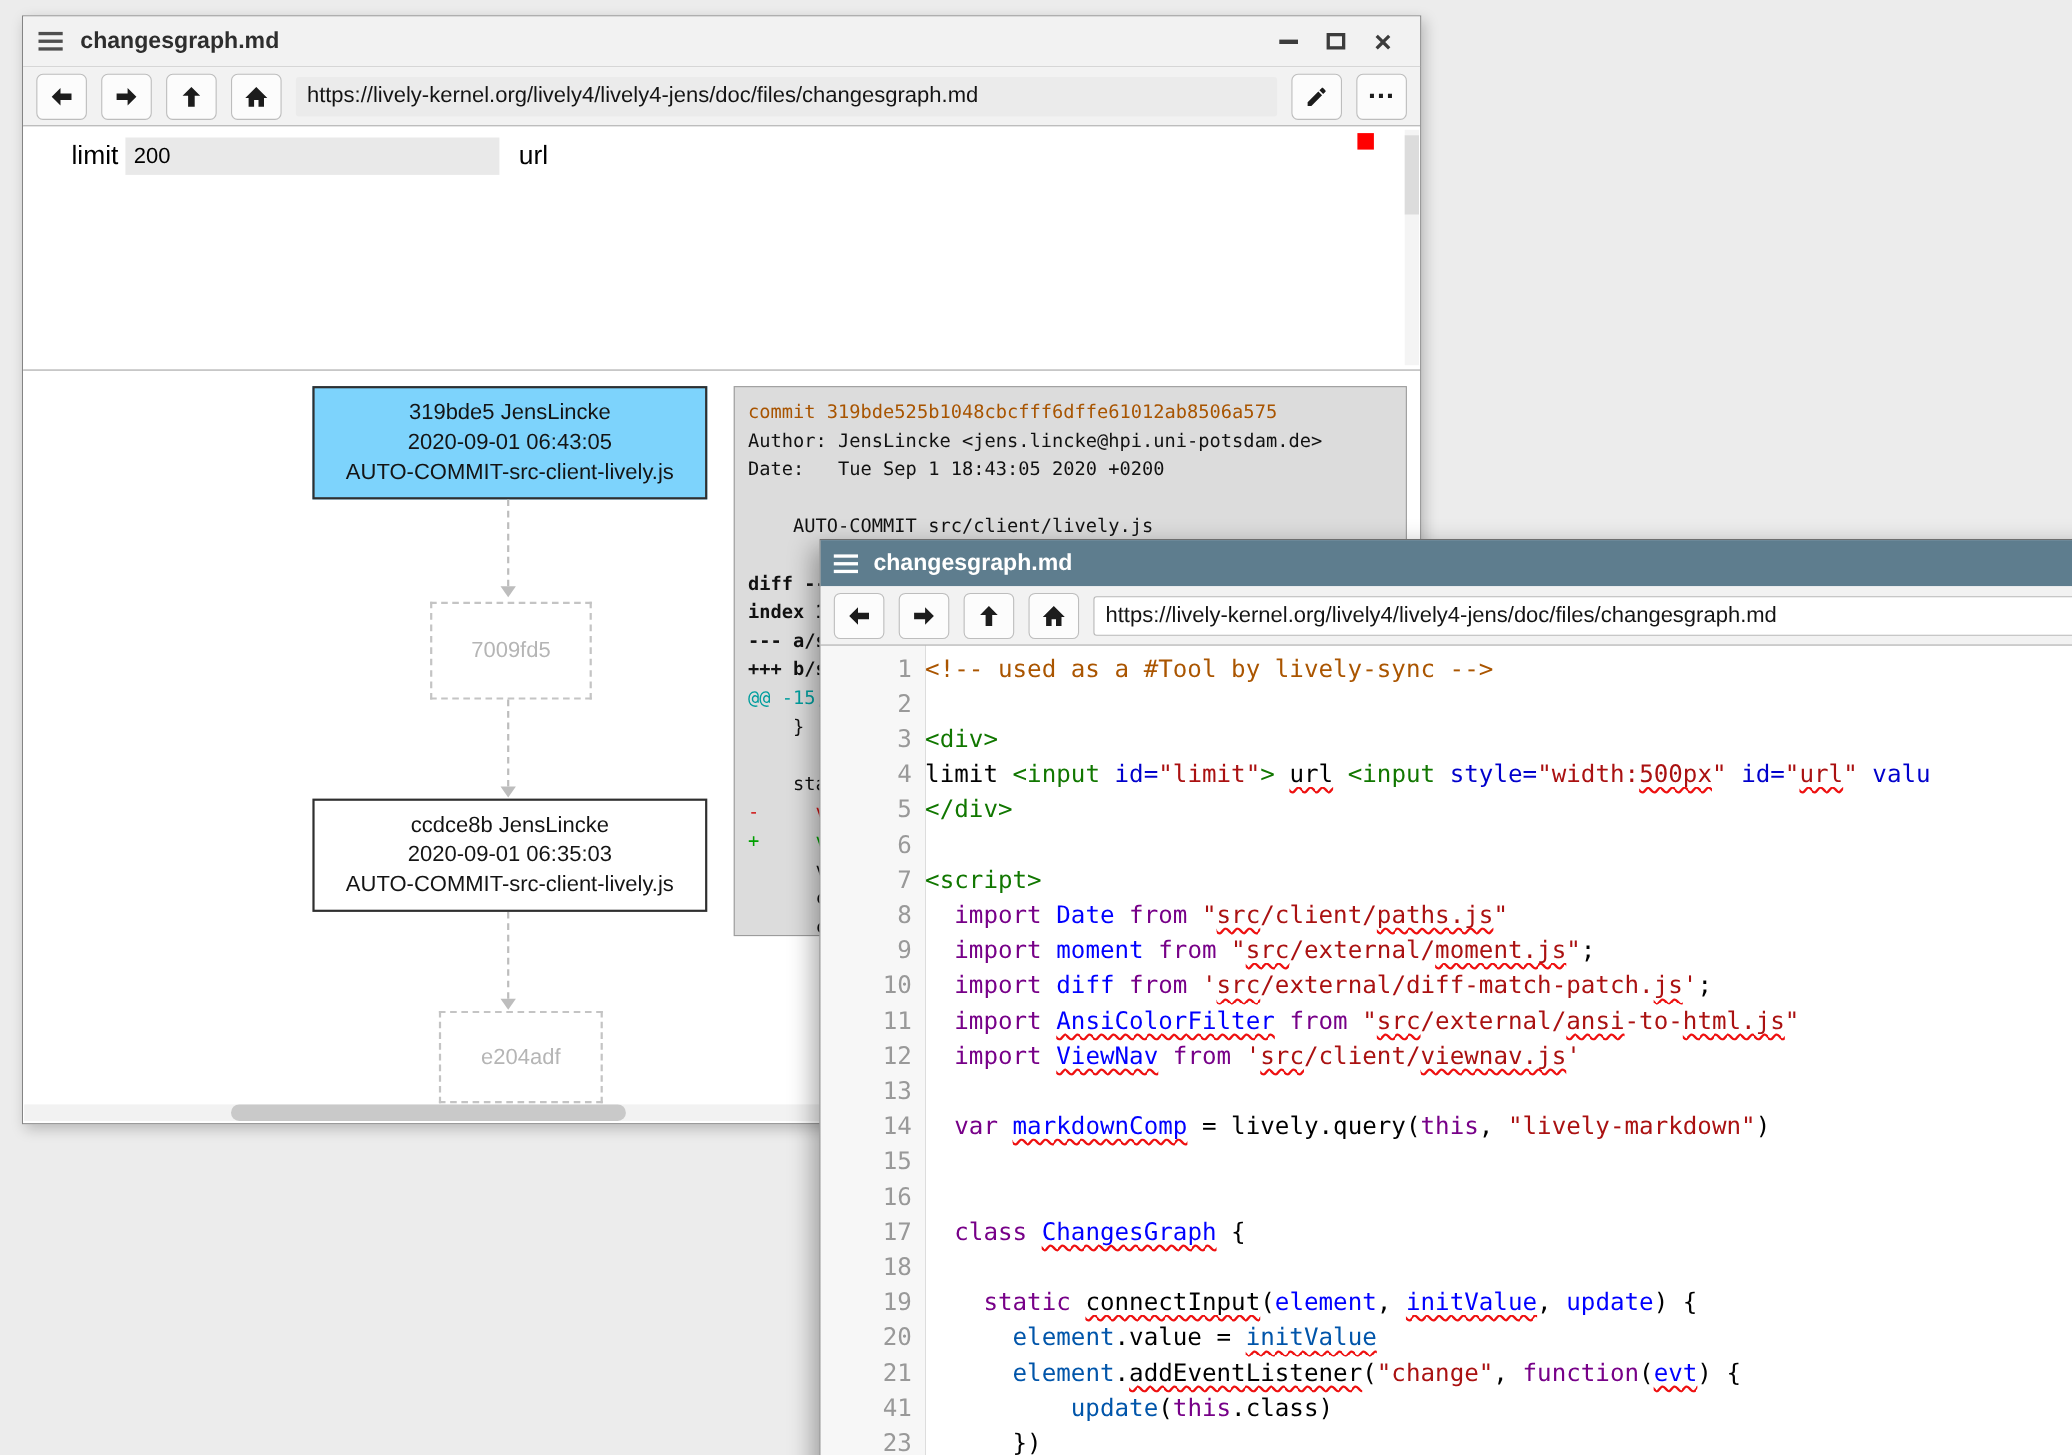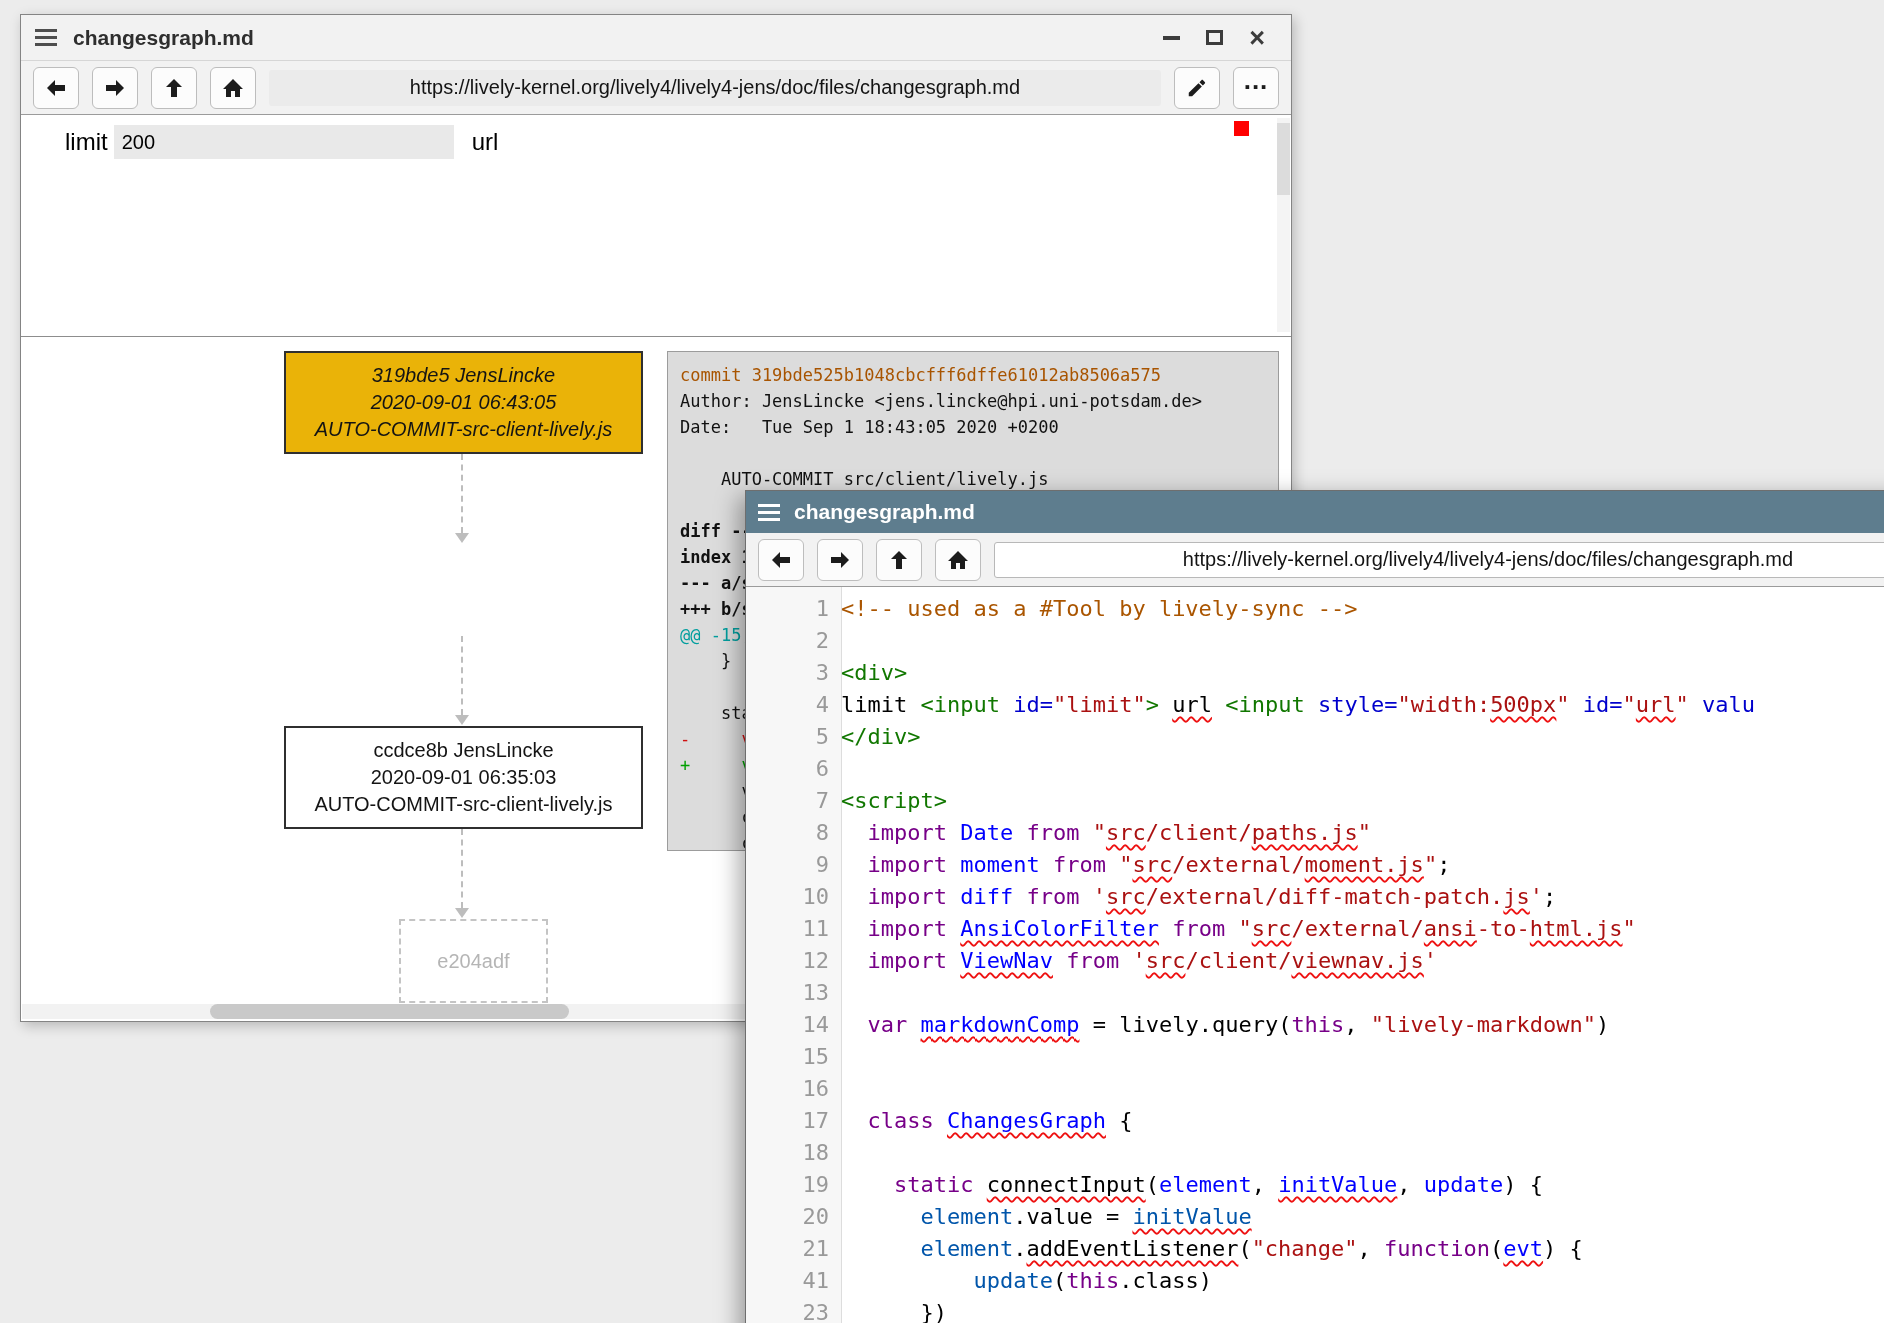--- a/index.html
+++ b/index.html
@@ -14,36 +14,36 @@
   .wtitle2{font-size:21px;font-weight:bold;color:#fff;}
   .burger{display:flex;flex-direction:column;gap:4px;cursor:pointer;}
   .burger i{display:block;width:22px;height:3px;background:#4e4e4e;}
   .burger.light i{background:#fff;}
   .wctrl{margin-left:auto;display:flex;align-items:center;gap:26px;padding-right:12px;}
   .ic-min{width:17px;height:4px;background:#3c3c3c;}
   .ic-max{width:17px;height:15px;border:3px solid #3c3c3c;}
   .ic-close{font-size:27px;font-weight:bold;color:#3c3c3c;line-height:20px;}
   .toolbar{height:54px;background:#f2f2f2;border-bottom:1px solid #9b9b9b;display:flex;align-items:center;padding:0 12px;gap:13px;flex:0 0 auto;}
   .tbtn{width:46px;height:42px;background:#fcfcfc;border:1px solid #bdbdbd;border-radius:6px;display:flex;align-items:center;justify-content:center;flex:0 0 auto;cursor:pointer;}
-  .urlbox{flex:1 1 auto;height:36px;border:none;background:#ebebeb;border-radius:3px;font-size:20px;color:#141414;padding:0 10px;font-family:"Liberation Sans",sans-serif;min-width:0;text-align:center;}
+  .urlbox{flex:1 1 auto;height:36px;border:none;background:#ebebeb;border-radius:3px;font-size:20px;color:#141414;padding:0 10px;font-family:"Liberation Sans",sans-serif;min-width:0;}
   #w2 .urlbox{background:#fff;border:1px solid #b8b8b8;}
   .content{flex:1;position:relative;background:#fff;overflow:hidden;}
   .formarea{height:222px;border-bottom:1px solid #8d8d8d;padding:8px 0 0 44px;position:relative;}
   .frow{display:flex;align-items:center;height:38px;}
   .flabel{font-size:24px;color:#000;}
   .ginput{height:34px;background:#e9e9e9;border:none;font-size:20px;color:#000;padding:0 8px;font-family:"Liberation Sans",sans-serif;}
   #limitInput{width:340px;margin-left:6px;}
   #urlInput{width:1008px;margin-top:2px;display:block;}
   .redsq{position:absolute;top:6px;right:42px;width:15px;height:15px;background:#f00;}
   .vscroll{position:absolute;top:3px;right:1px;width:13px;height:214px;background:#f4f4f4;}
   .vthumb{width:13px;height:72px;background:#dcdcdc;margin-top:5px;}
   .grapharea{position:absolute;left:0;right:0;top:222px;bottom:0;background:#fff;}
   .gnode{position:absolute;display:flex;flex-direction:column;justify-content:center;text-align:center;font-size:20px;line-height:27px;color:#141414;background:#fff;}
   .gnode.commit{border:2px solid #2f2f2f;}
-  .gnode.sel{background:#eab308;font-style:italic;}
+  .gnode.sel{background:#7dd3fc;}
   .gnode.stub{border:2px dashed #c4c4c4;color:#b5b5b5;}
   .garrow{position:absolute;width:0;border-left:2px dashed #bdbdbd;}
   .gahead{position:absolute;width:0;height:0;border-left:7px solid transparent;border-right:7px solid transparent;border-top:10px solid #bdbdbd;}
   #nodeA{left:263px;top:14px;width:359px;height:103px;}
   #arr1{left:440px;top:117px;height:79px;}
   #ah1{left:434px;top:196px;}
   #nodeB{left:370px;top:210px;width:147px;height:89px;}
   #arr2{left:440px;top:299px;height:79px;}
   #ah2{left:434px;top:378px;}
   #nodeC{left:263px;top:389px;width:359px;height:103px;}
@@ -130,20 +130,23 @@
           </div>
       </div>
       <div class="grapharea">
         <div class="gnode commit sel" id="nodeA">
           <div>319bde5 JensLincke</div>
           <div>2020-09-01 06:43:05</div>
           <div>AUTO-COMMIT-src-client-lively.js</div>
         </div>
         <div class="garrow" id="arr1"></div>
         <div class="gahead" id="ah1"></div>
+        <div class="gnode stub" id="nodeB">
+          <div>7009fd5</div>
+        </div>
         <div class="garrow" id="arr2"></div>
         <div class="gahead" id="ah2"></div>
         <div class="gnode commit" id="nodeC">
           <div>ccdce8b JensLincke</div>
           <div>2020-09-01 06:35:03</div>
           <div>AUTO-COMMIT-src-client-lively.js</div>
         </div>
         <div class="garrow" id="arr3"></div>
         <div class="gahead" id="ah3"></div>
         <div class="gnode stub" id="nodeD">

